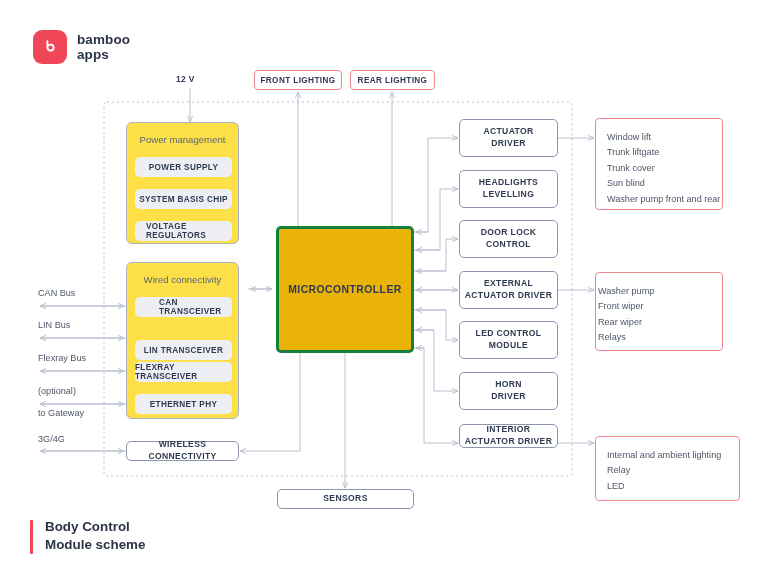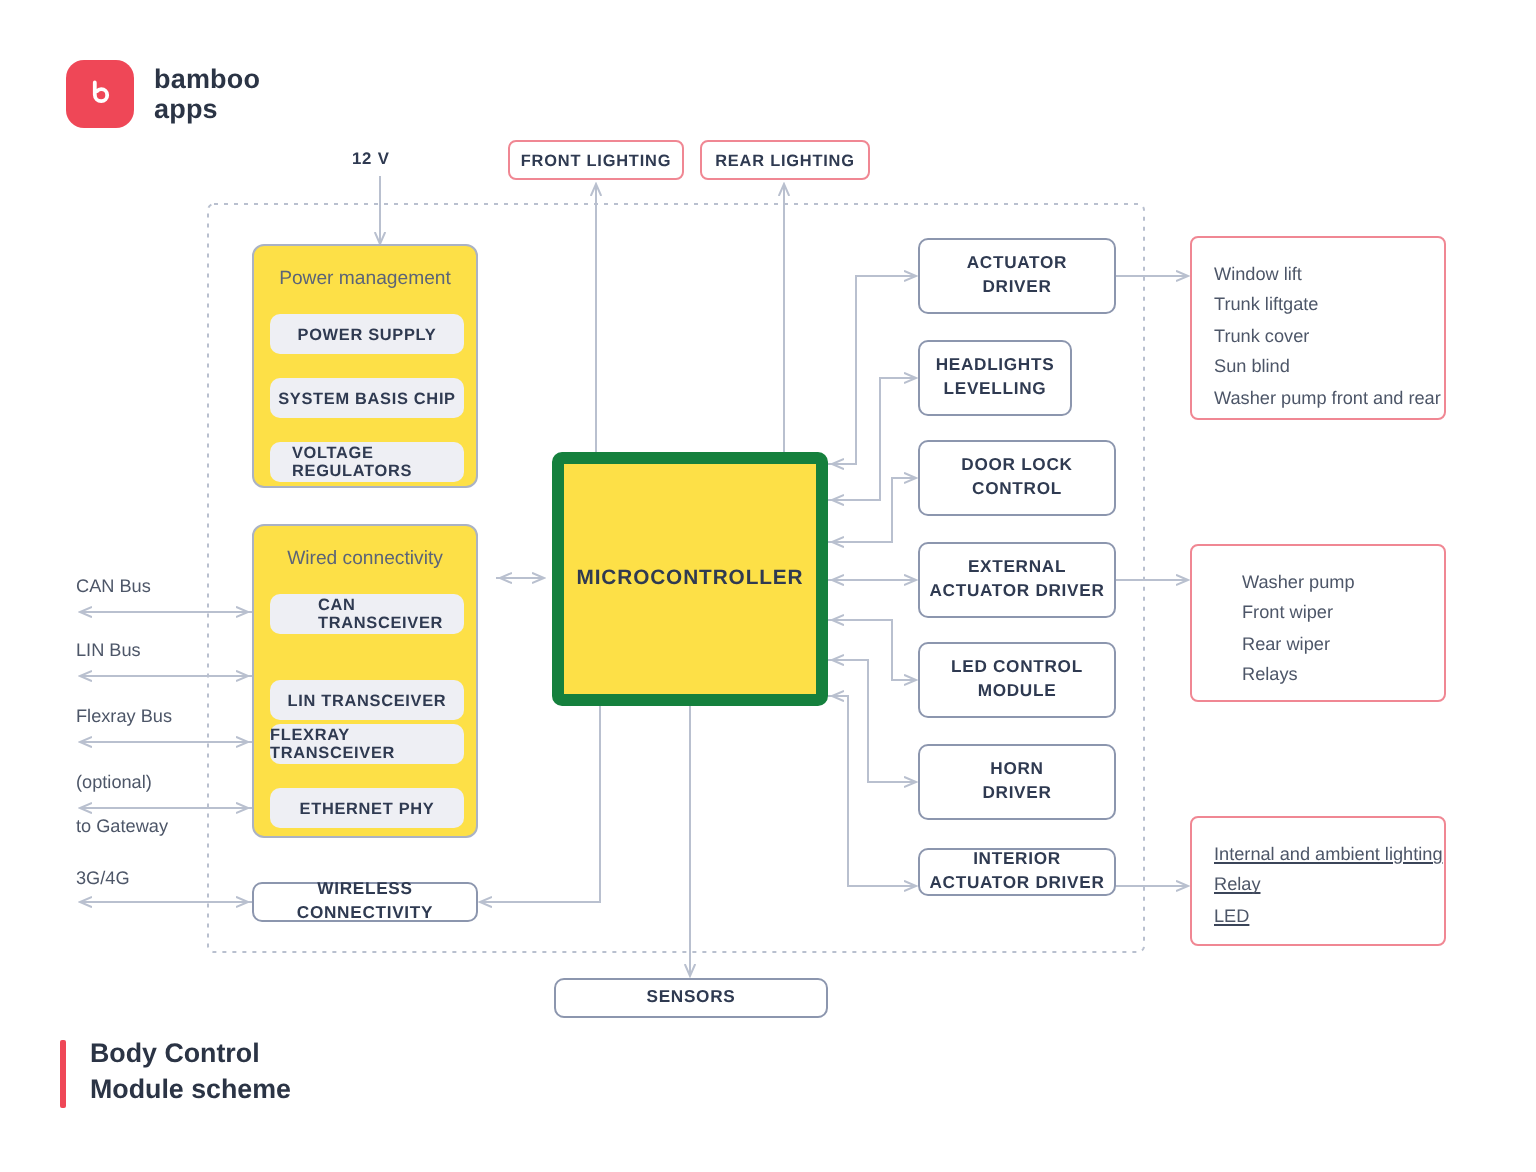--- a/index.html
+++ b/index.html
@@ -41,22 +41,22 @@
     text-align: center;
     border-radius: 5px;
   }
   .driver {
     background: #ffffff;
     border: 1px solid #8c96ae;
     font-size: 8.6px; font-weight: bold; color: #2f3a51;
     letter-spacing: .35px; line-height: 1.35;
   }
   .mcu {
-    background: #fde047;
-    border: 6px solid #15803d;
+    background: #eab308;
+    border: 3px solid #15803d;
     font-size: 10.4px; font-weight: bold; color: #2f3a51;
     letter-spacing: .45px;
   }
   .group {
     position: absolute; box-sizing: border-box;
     background: #fde047;
     border: 1px solid #aab2c4;
     border-radius: 6px;
   }
   .group-title {
@@ -245,21 +245,21 @@
   <div class="node driver" style="left:277px; top:489px; width:137px; height:20px;">
     <span>SENSORS</span>
   </div>
 
   <div class="node driver" style="left:459px; top:119px; width:99px; height:38px;justify-content:center;">
     <span>
       <span>ACTUATOR</span><br>
       <span>DRIVER</span>
     </span>
   </div>
-  <div class="node driver" style="left:459px; top:170px; width:77px; height:38px;">
+  <div class="node driver" style="left:459px; top:170px; width:99px; height:38px;">
     <span>
       <span>HEADLIGHTS</span><br>
       <span>LEVELLING</span>
     </span>
   </div>
   <div class="node driver" style="left:459px; top:220px; width:99px; height:38px;">
     <span>
       <span>DOOR LOCK</span><br>
       <span>CONTROL</span>
     </span>
@@ -292,30 +292,30 @@
   <div class="redbox" style="left:595px; top:118px; width:128px; height:92px; padding:11px 0 0 11px;">
     <ul>
       <li>Window lift</li>
       <li>Trunk liftgate</li>
       <li>Trunk cover</li>
       <li>Sun blind</li>
       <li>Washer pump front and rear</li>
     </ul>
   </div>
 
-  <div class="redbox" style="left:595px; top:272px; width:128px; height:79px; padding:11px 0 0 25px;">
+  <div class="redbox" style="left:595px; top:272px; width:128px; height:79px; padding:11px 0 0 2px;">
     <ul>
       <li>Washer pump</li>
       <li>Front wiper</li>
       <li>Rear wiper</li>
       <li>Relays</li>
     </ul>
   </div>
 
-  <div class="redbox" style="left:595px; top:408px; width:128px; height:65px; padding:11px 0 0 11px;text-decoration:underline;">
+  <div class="redbox" style="left:595px; top:436px; width:145px; height:65px; padding:11px 0 0 11px;">
     <ul>
       <li>Internal and ambient lighting</li>
       <li>Relay</li>
       <li>LED</li>
     </ul>
   </div>
 
   <div id="caption">
     <div id="caption-bar"></div>
     <div id="caption-text">

